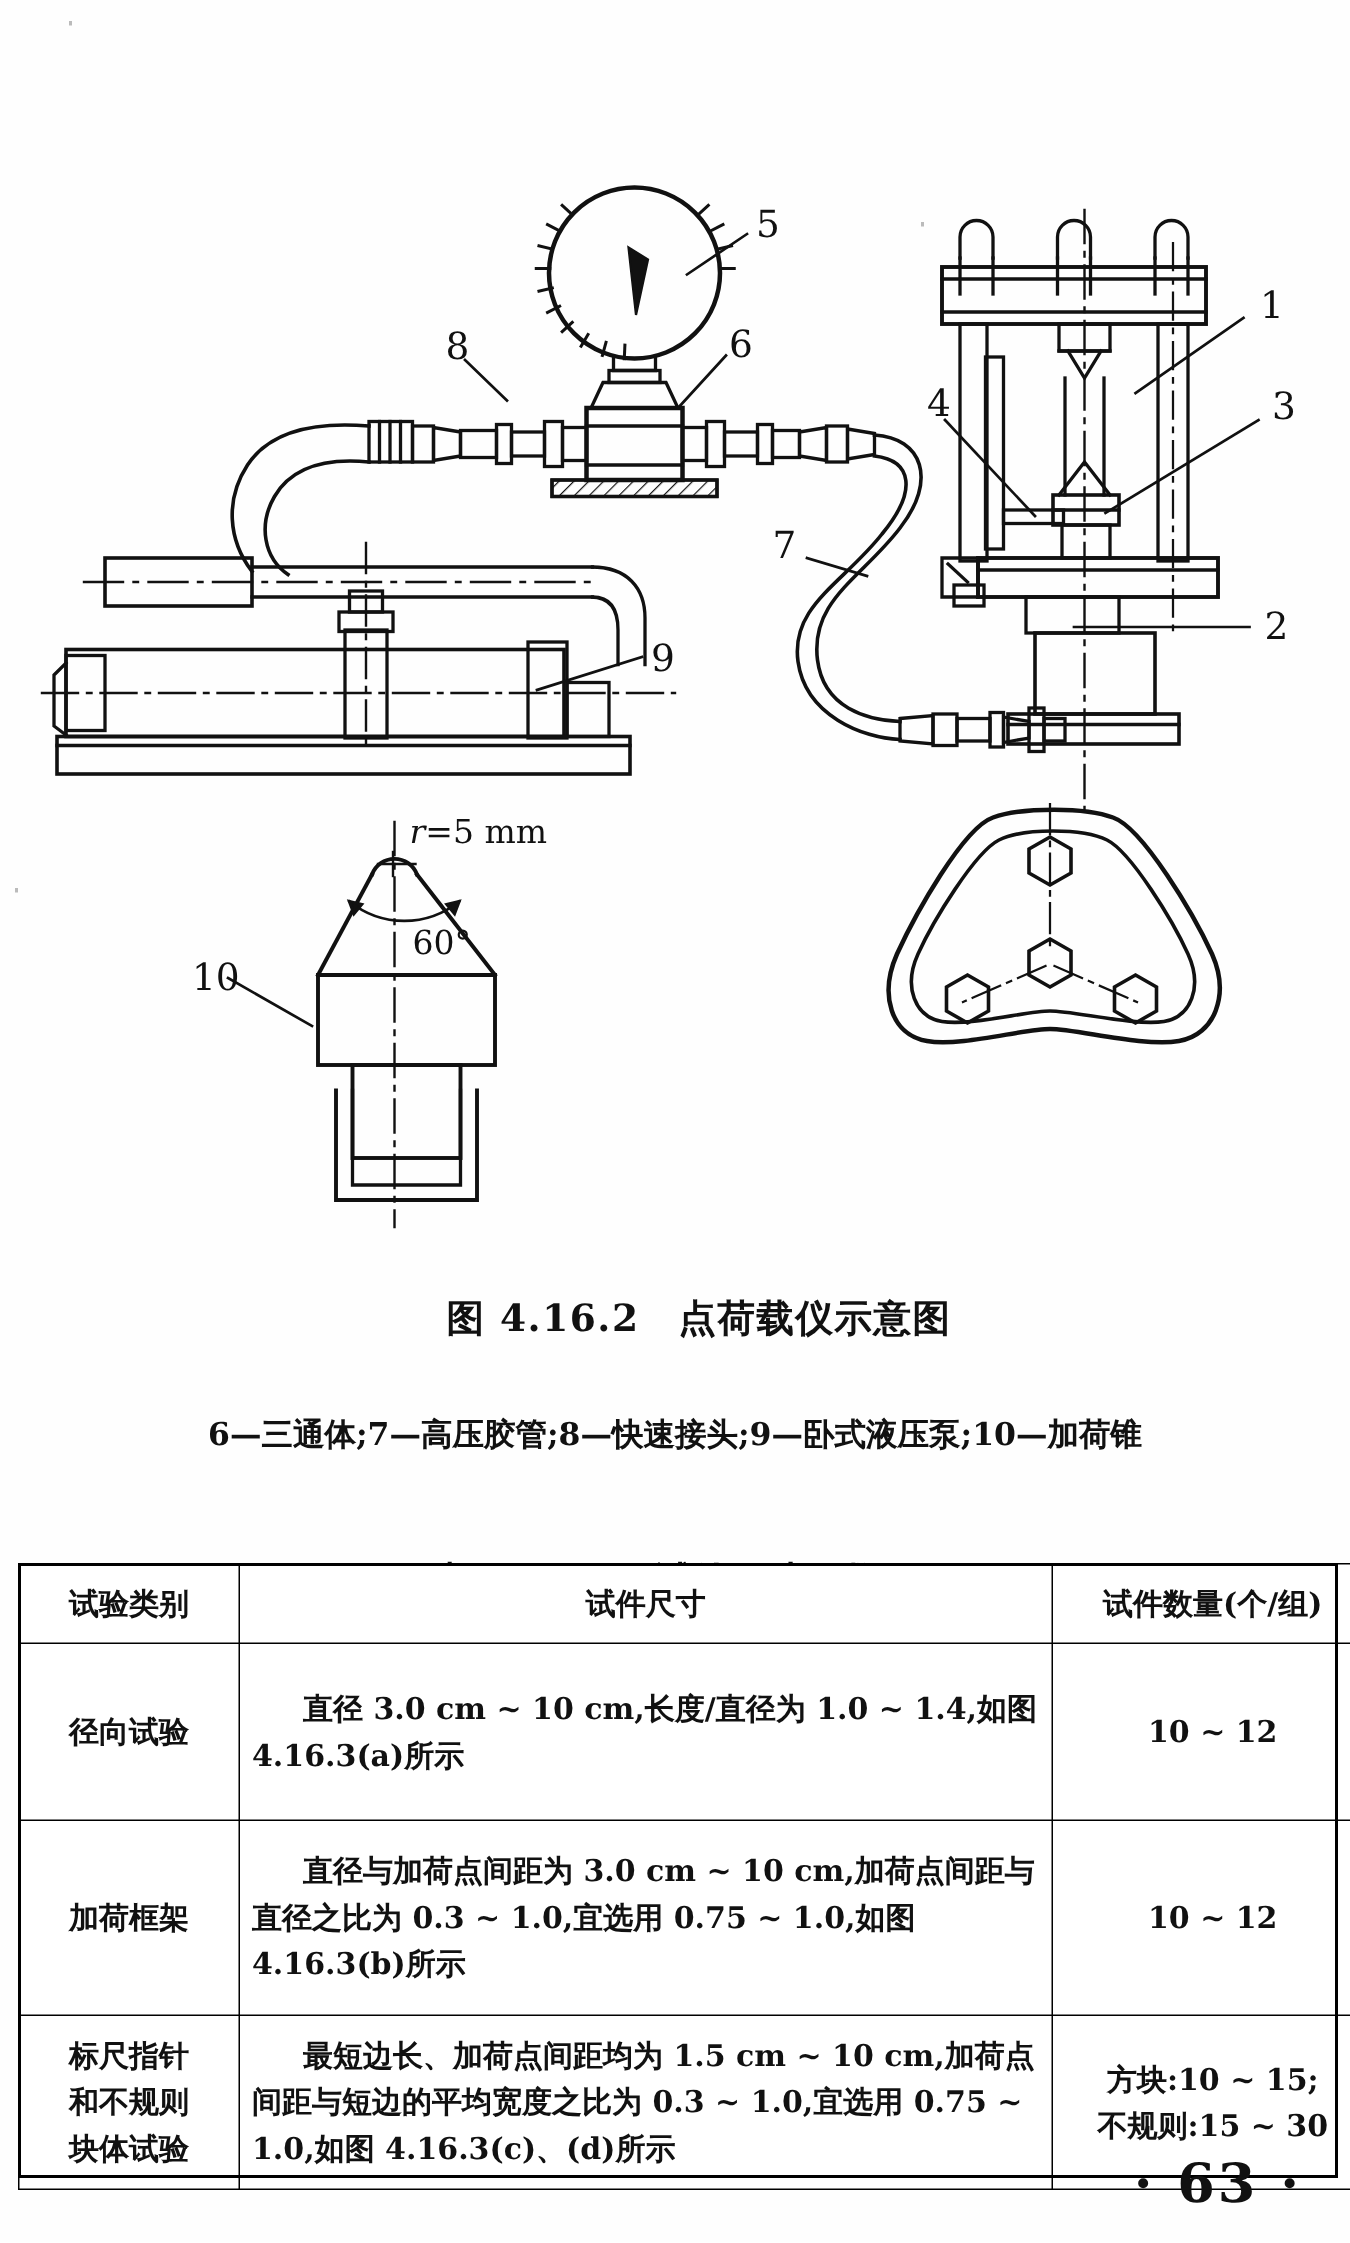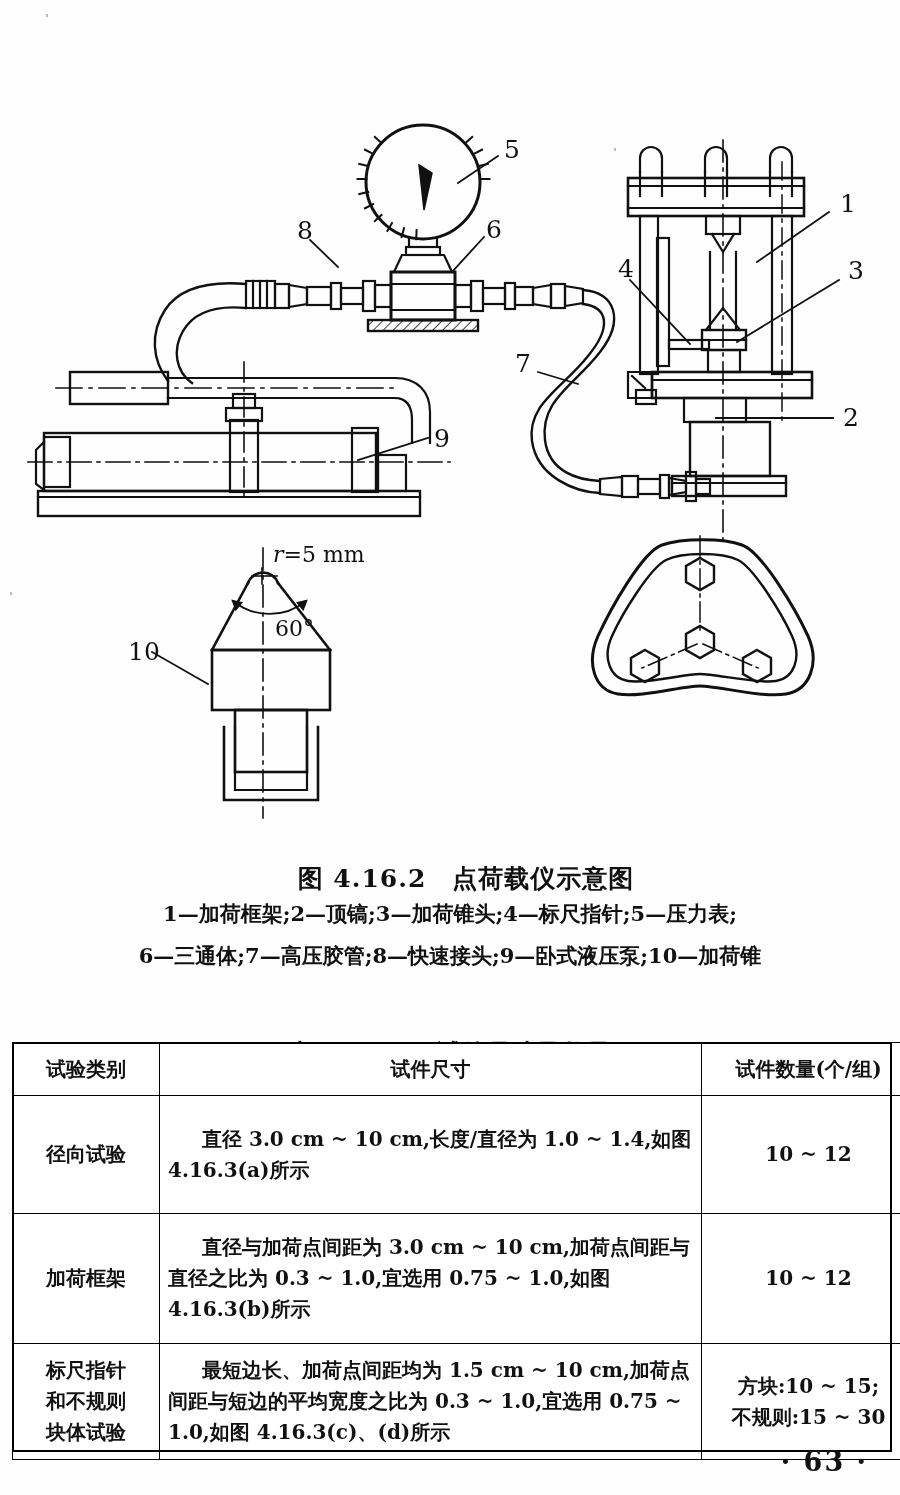--- a/index.html
+++ b/index.html
@@ -52,21 +52,21 @@
   .col-type{width:138px;text-align:center;}
   .col-size{width:533px;text-align:left;text-indent:34px;}
   .col-qty{width:205px;text-align:center;}
   .row-cat{text-align:center;line-height:1.7;}
   .qty-multi{line-height:1.85;}
   .outer-frame{position:absolute;left:12px;top:1042px;width:876px;height:406px;border:2.5px solid #000;pointer-events:none;}
 
   
   .page-num{
     position:absolute;right:32px;bottom:18px;
-    font-size:27px;font-weight:700;letter-spacing:2px;
+    font-size:36px;font-weight:700;letter-spacing:2px;
     font-family:"DejaVu Serif","Liberation Serif",serif;
   }
   .speck{position:absolute;width:2px;height:3px;background:#bbb;}
 </style>
 </head>
 <body>
 
 <div class="page">
 
   <div id="figure-area">
@@ -328,21 +328,20 @@
         <text x="273" y="562">
           <tspan font-style="italic">r</tspan><tspan>=5 mm</tspan>
         </text>
         <text x="275" y="636">60°</text>
       </g>
     </svg>
   </div>
 
   <div class="fig-title" style="top:862px;padding-left:32px;">图 4.16.2　点荷载仪示意图</div>
 
-  <div class="fig-legend" style="top:900px;">1—加荷框架;2—顶镐;3—加荷锥头;4—标尺指针;5—压力表;</div>
 
   <div class="fig-legend" style="top:942px;">6—三通体;7—高压胶管;8—快速接头;9—卧式液压泵;10—加荷锥</div>
 
   <div class="tbl-title" style="top:1000px;">表 4.16.3　试件尺寸及数量</div>
 
   <table id="spec-table">
     <thead>
       <tr>
         <th class="col-type">试验类别</th>
         <th class="col-size" style="text-align:center;text-indent:0;">试件尺寸</th>

